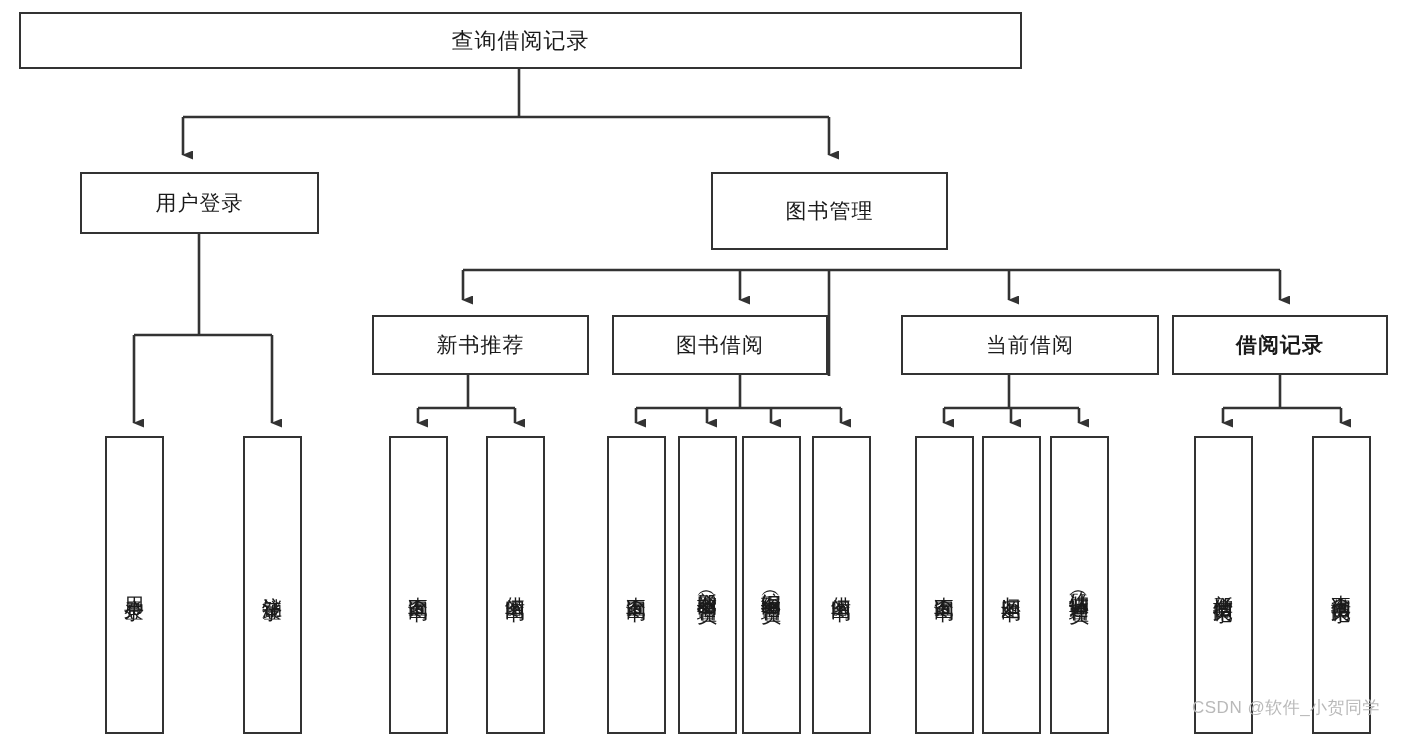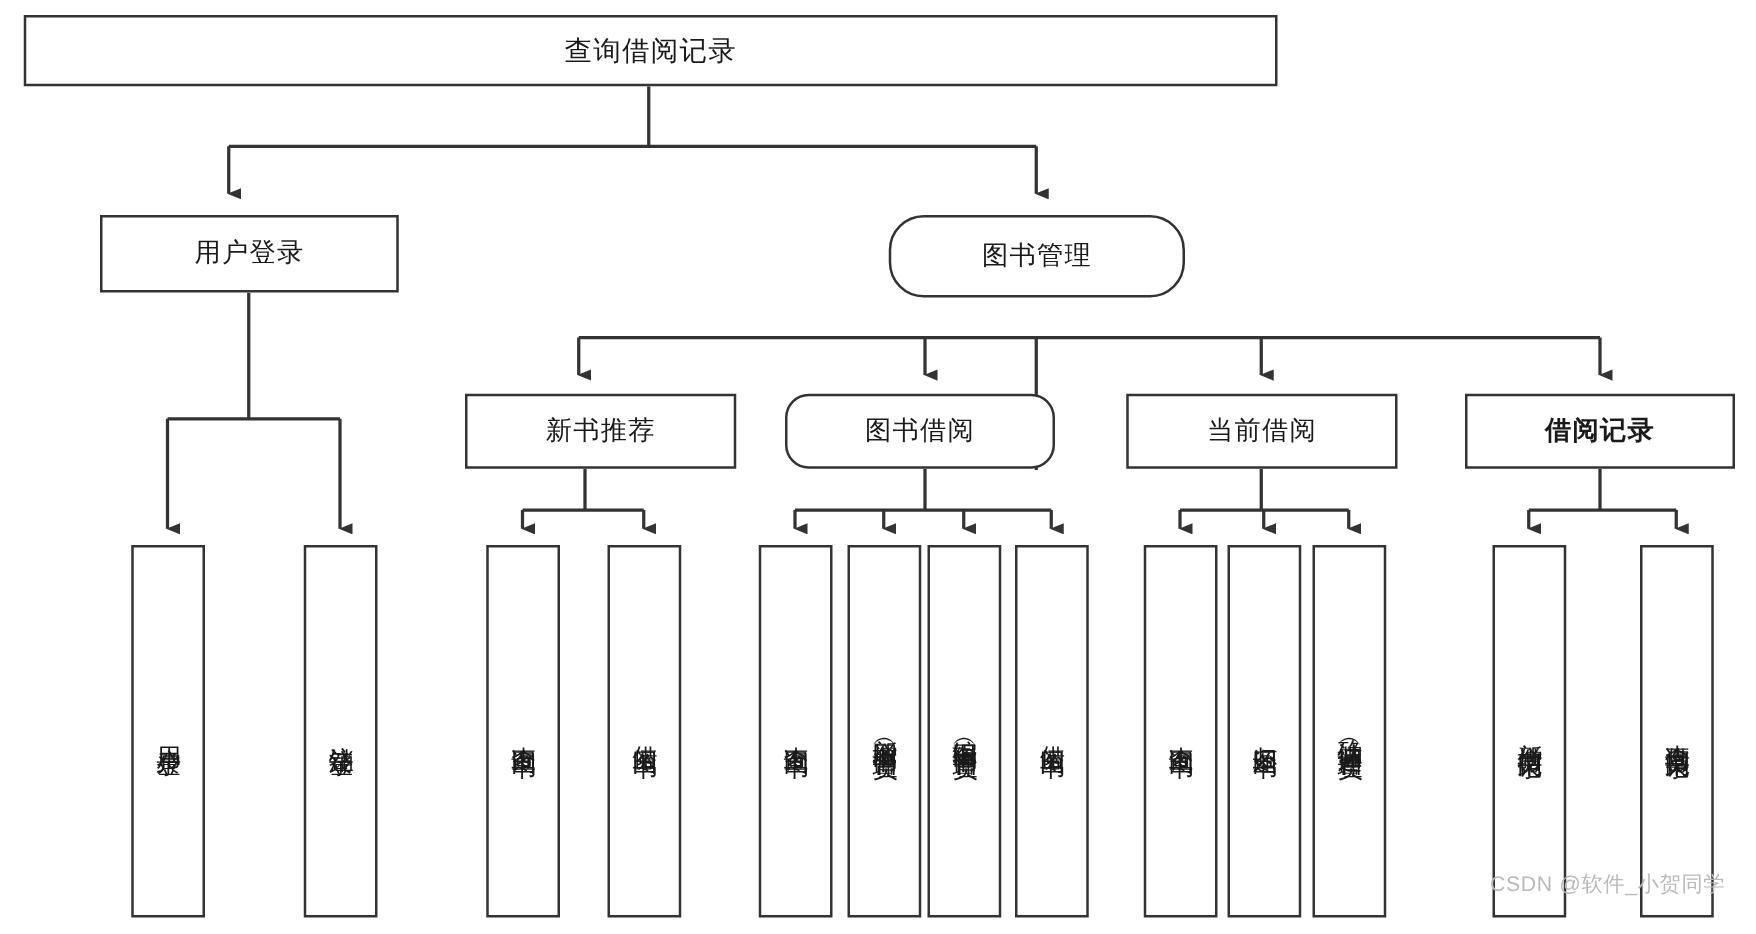--- a/index.html
+++ b/index.html
@@ -101,31 +101,31 @@
     </g>
   </svg>
 
   <div class="node root" style="left:19px;top:12px;width:1003px;height:57px;">
     <span class="label">查询借阅记录</span>
   </div>
 
   <div class="node level2" style="left:80px;top:172px;width:239px;height:62px;">
     <span class="label">用户登录</span>
   </div>
-  <div class="node level2" style="left:711px;top:172px;width:237px;height:66px;border-radius:28px;">
+  <div class="node level2" style="left:711px;top:172px;width:237px;height:78px;">
     <span class="label">图书管理</span>
   </div>
 
   <div class="node level3" style="left:360px;top:315px;width:217px;height:60px;margin-left:12px;">
     <span class="label">新书推荐</span>
   </div>
-  <div class="node level3" style="left:628px;top:315px;width:216px;height:60px;border-radius:19px;">
+  <div class="node level3" style="left:612px;top:315px;width:216px;height:60px;">
     <span class="label">图书借阅</span>
   </div>
-  <div class="node level3" style="left:901px;top:315px;width:217px;height:60px;">
+  <div class="node level3" style="left:901px;top:315px;width:258px;height:60px;">
     <span class="label">当前借阅</span>
   </div>
   <div class="node level3" style="left:1172px;top:315px;width:216px;height:60px;font-weight:bold;">
     <span class="label">借阅记录</span>
   </div>
 
   <div class="node vertical" style="left:105px;top:436px;width:59px;height:298px;">
     <span class="label">用户登录</span>
   </div>
   <div class="node vertical" style="left:243px;top:436px;width:59px;height:298px;">

